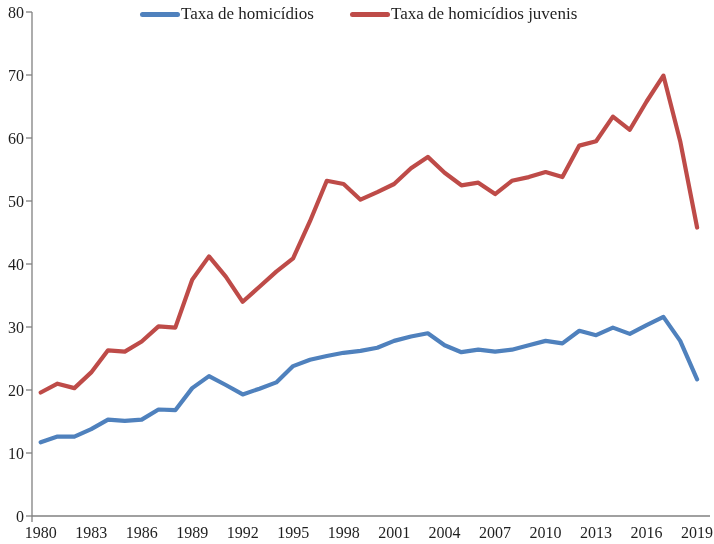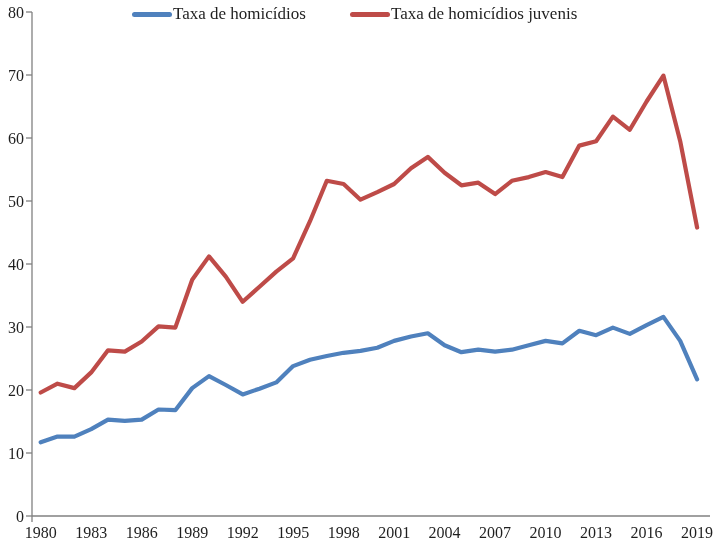--- a/index.html
+++ b/index.html
@@ -19,21 +19,21 @@
     height: 20px;
     pointer-events: none;
   }
   .legend-item {
     position: absolute;
     display: flex;
     align-items: center;
     gap: 1px;
     height: 20px;
   }
-  .legend-item.first  { left: 132px; text-align: center; }
+  .legend-item.first  { left: 140px; text-align: center; }
   .legend-item.second { left: 350px; align-items: center; }
   .legend-marker {
     width: 40px;
     height: 5px;
     border-radius: 3px;
     flex: 0 0 auto;
   }
   .legend-label {
     font-size: 17px;
     color: #1f1f1f;

